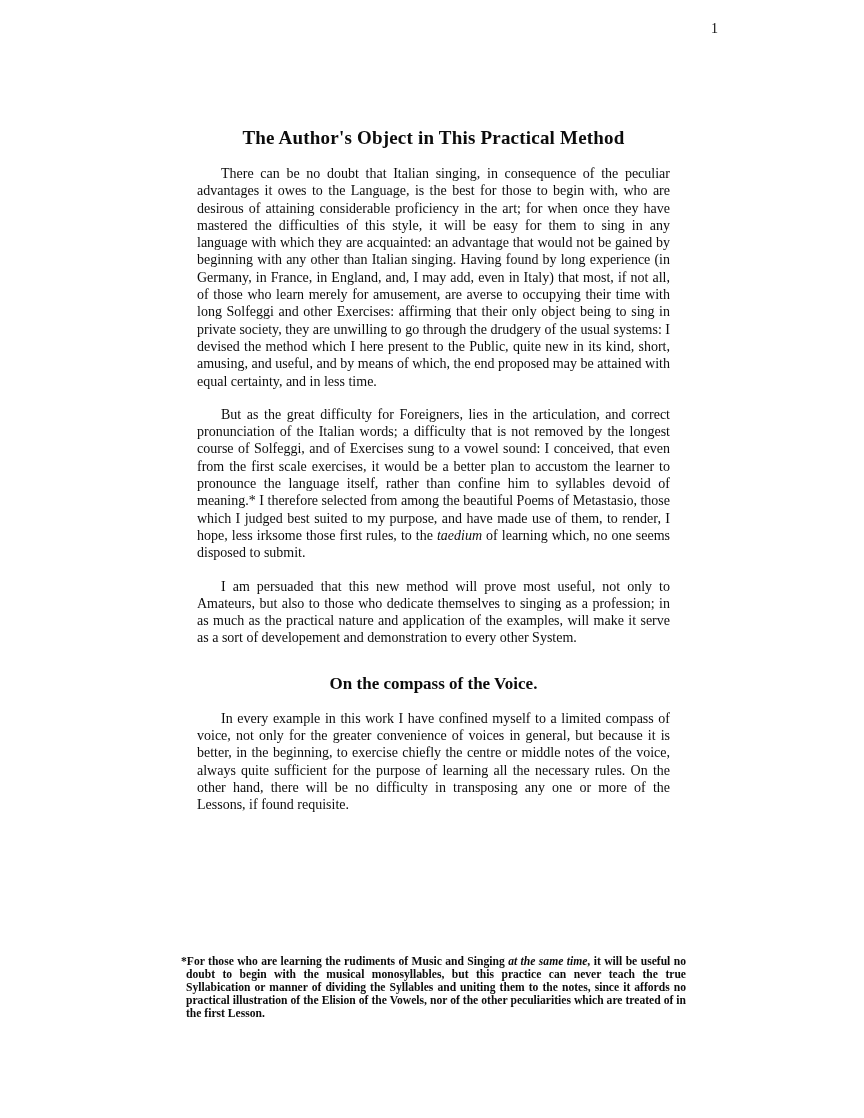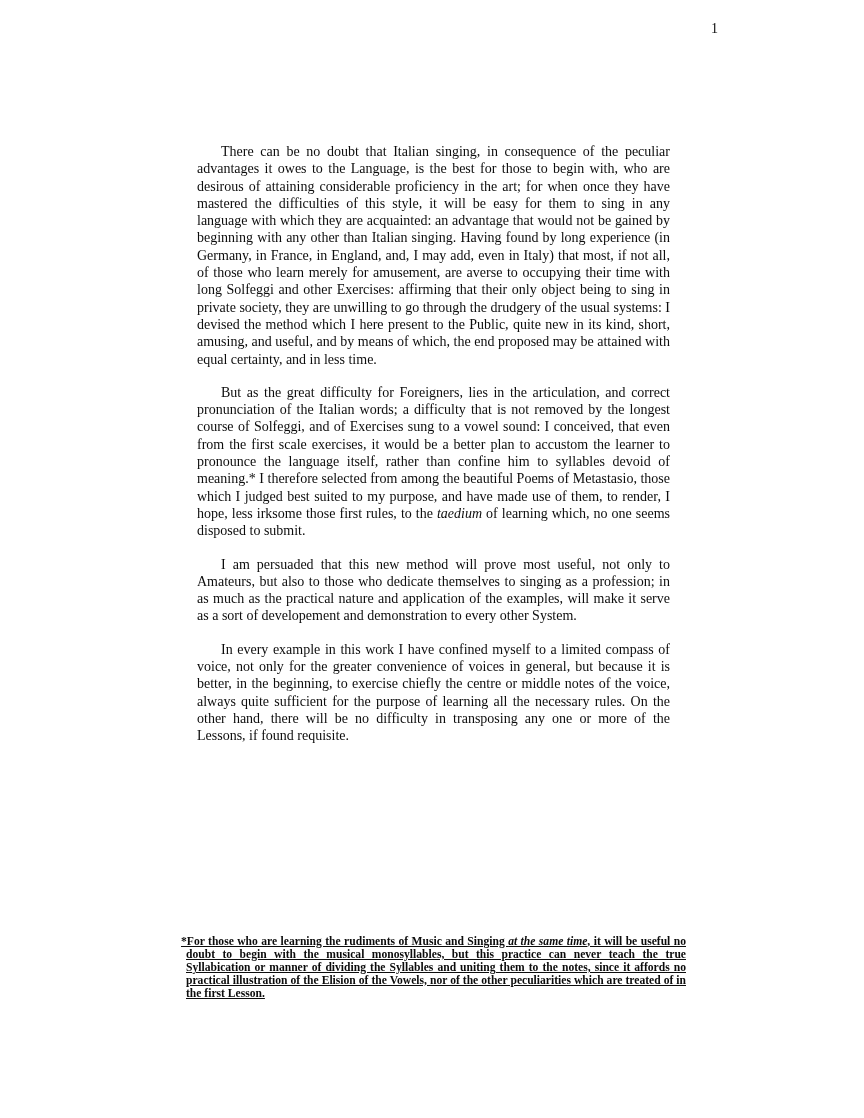--- a/index.html
+++ b/index.html
@@ -45,44 +45,45 @@
   }
   .subtitle {
     margin: 27px 0 11px 0;
     text-align: center;
     font-size: 17px;
     font-weight: bold;
   }
   .footnote {
     position: absolute;
     left: 0;
-    top: 936px;
+    top: 956px;
     width: 505px;
     font-size: 11.6px;
     line-height: 12.9px;
     font-weight: bold;
     text-align: justify;
     padding-left: 5px;
     text-indent: -5px;
     box-sizing: border-box;
-    text-decoration: underline;
   }
 </style>
 </head>
 <body>
 
 <div class="page-number">1</div>
 
 <div class="content">
 
+  <h1 class="title">The Author's Object in This Practical Method</h1>
 
   <p class="body"><span>There can be no doubt that Italian singing, in consequence of the peculiar advantages it owes to the Language, is the best for those to begin with, who are desirous of attaining considerable proficiency in the art; for when once they have mastered the difficulties of this style, it will be easy for them to sing in any language with which they are acquainted: an advantage that would not be gained by beginning with any other than Italian singing. Having found by long experience (in Germany, in France, in England, and, I may add, even in Italy) that most, if not all, of those who learn merely for amusement, are averse to occupying their time with long Solfeggi and other Exercises: affirming that their only object being to sing in private society, they are unwilling to go through the drudgery of the usual systems: I devised the method which I here present to the Public, quite new in its kind, short, amusing, and useful, and by means of which, the end proposed may be attained with equal certainty, and in less time.</span></p>
 
   <p class="body"><span>But as the great difficulty for Foreigners, lies in the articulation, and correct pronunciation of the Italian words; a difficulty that is not removed by the longest course of Solfeggi, and of Exercises sung to a vowel sound: I conceived, that even from the first scale exercises, it would be a better plan to accustom the learner to pronounce the language itself, rather than confine him to syllables devoid of meaning.* I therefore selected from among the beautiful Poems of Metastasio, those which I judged best suited to my purpose, and have made use of them, to render, I hope, less irksome those first rules, to the </span><span style="font-style: italic;">taedium</span><span> of learning which, no one seems disposed to submit.</span></p>
 
   <p class="body"><span>I am persuaded that this new method will prove most useful, not only to Amateurs, but also to those who dedicate themselves to singing as a profession; in as much as the practical nature and application of the examples, will make it serve as a sort of developement and demonstration to every other System.</span></p>
 
+  <h2 class="subtitle">On the compass of the Voice.</h2>
 
   <p class="body"><span>In every example in this work I have confined myself to a limited compass of voice, not only for the greater convenience of voices in general, but because it is better, in the beginning, to exercise chiefly the centre or middle notes of the voice, always quite sufficient for the purpose of learning all the necessary rules. On the other hand, there will be no difficulty in transposing any one or more of the Lessons, if found requisite.</span></p>
 
   <div class="footnote"><span>*For those who are learning the rudiments of Music and Singing </span><span style="font-style: italic;">at the same time</span><span>, it will be useful no doubt to begin with the musical monosyllables, but this practice can never teach the true Syllabication or manner of dividing the Syllables and uniting them to the notes, since it affords no practical illustration of the Elision of the Vowels, nor of the other peculiarities which are treated of in the first Lesson.</span></div>
 
 </div>
 
 </body></html>

